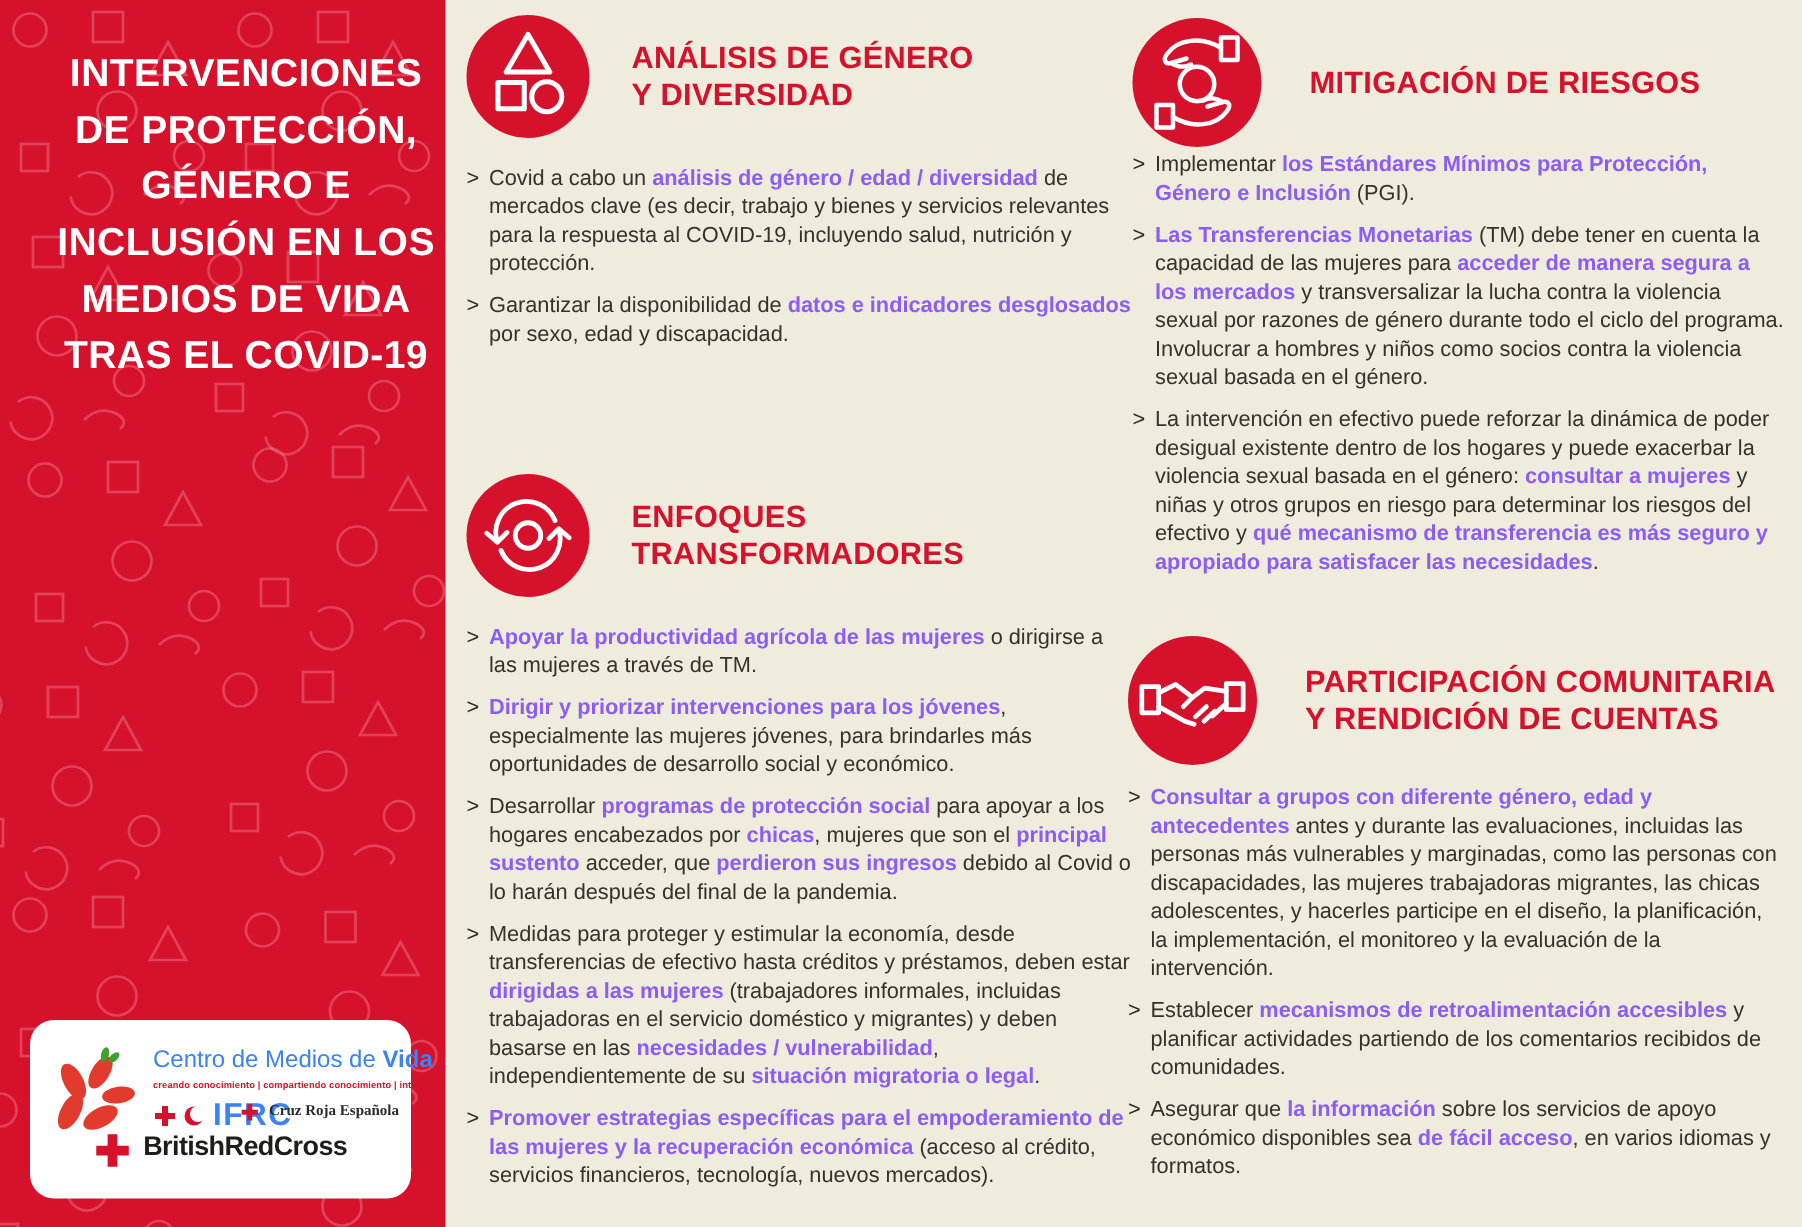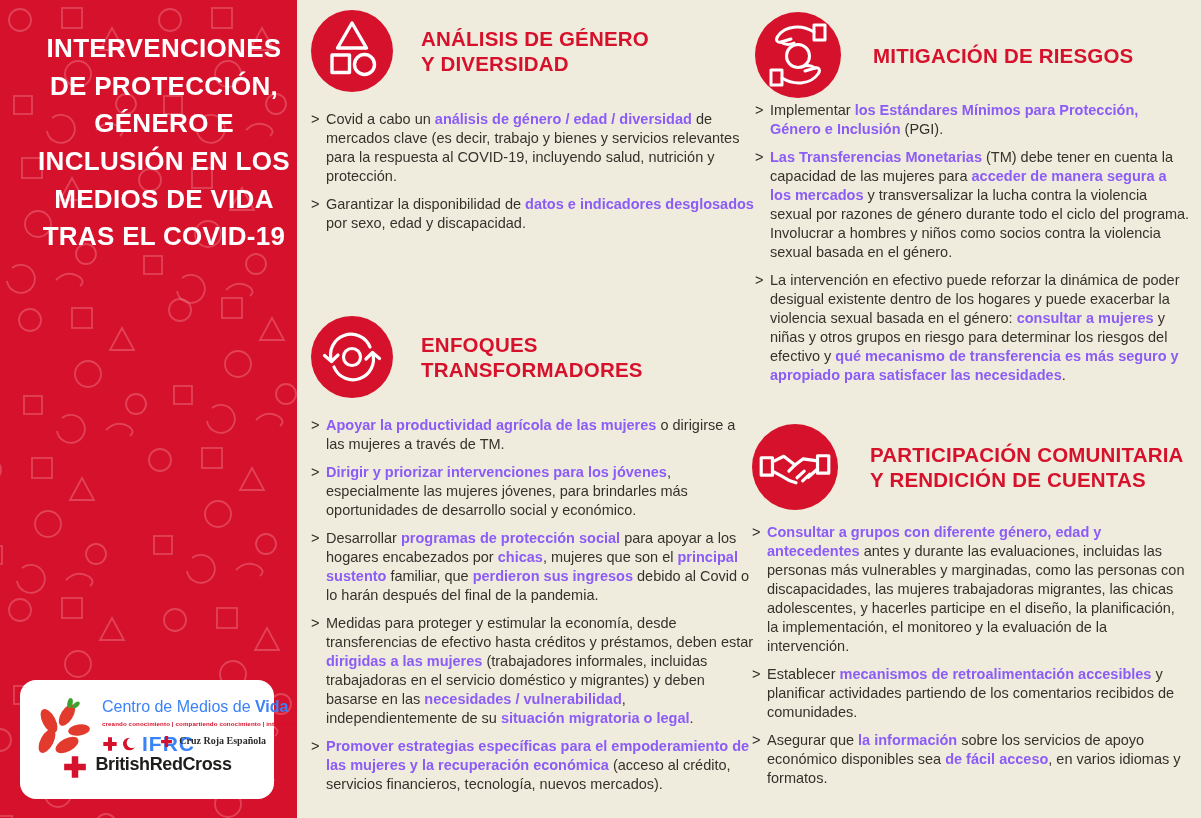--- a/index.html
+++ b/index.html
@@ -188,21 +188,21 @@
           <polyline points="13.5,39.5 20.5,45.5 27,39"></polyline>
           <polyline points="55,43 61.5,36.5 68.5,42.5"></polyline>
         </svg>
       </div>
       <h2 class="sec-title">ENFOQUES
 TRANSFORMADORES</h2>
     </div>
     <ul class="bullets">
       <li><b>Apoyar la productividad agrícola de las mujeres</b><span> o dirigirse a las mujeres a través de TM.</span></li>
       <li><b>Dirigir y priorizar intervenciones para los jóvenes</b><span>, especialmente las mujeres jóvenes, para brindarles más oportunidades de desarrollo social y económico.</span></li>
-      <li><span>Desarrollar </span><b>programas de protección social</b><span> para apoyar a los hogares encabezados por </span><b>chicas</b><span>, mujeres que son el </span><b>principal sustento</b><span> familiar, que </span><b>perdieron sus ingresos</b><span> debido al Covid o lo harán después del final de la pandemia.</span></li>
+      <li><span>Desarrollar </span><b>programas de protección social</b><span> para apoyar a los hogares encabezados por </span><b>chicas</b><span>, mujeres que son el </span><b>principal sustento</b><span> acceder, que </span><b>perdieron sus ingresos</b><span> debido al Covid o lo harán después del final de la pandemia.</span></li>
       <li><span>Medidas para proteger y estimular la economía, desde transferencias de efectivo hasta créditos y préstamos, deben estar </span><b>dirigidas a las mujeres</b><span> (trabajadores informales, incluidas trabajadoras en el servicio doméstico y migrantes) y deben basarse en las </span><b>necesidades / vulnerabilidad</b><span>, independientemente de su </span><b>situación migratoria o legal</b><span>.</span></li>
       <li><b>Promover estrategias específicas para el empoderamiento de las mujeres y la recuperación económica</b><span> (acceso al crédito, servicios financieros, tecnología, nuevos mercados).</span></li>
     </ul>
   </section>
 
   <section class="section sec-mitigacion col2h">
     <div class="sec-head">
       <div class="icon-circle ic-86">
         <svg width="86" height="86" viewBox="0 0 86 86" fill="none" stroke="#ffffff" stroke-width="3" stroke-linecap="round" stroke-linejoin="round">
           <circle cx="43" cy="44" r="11.5"></circle>

